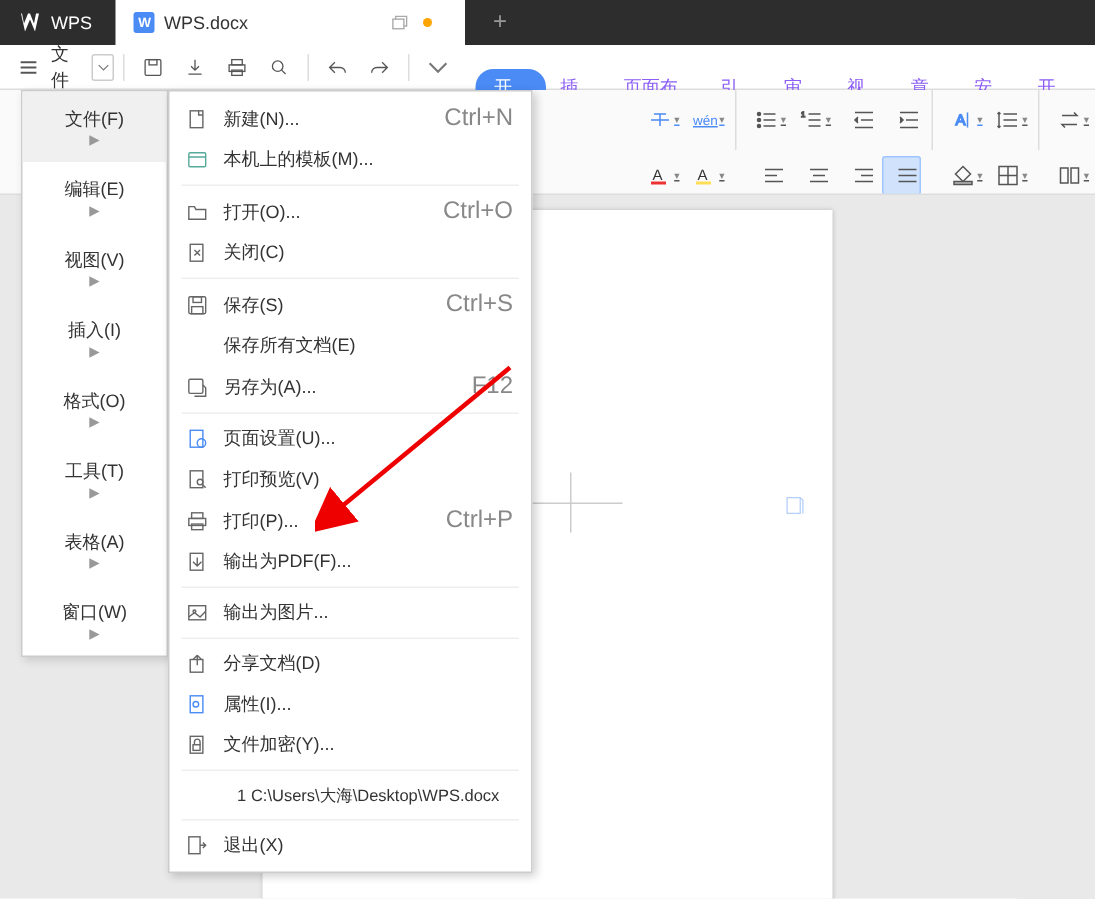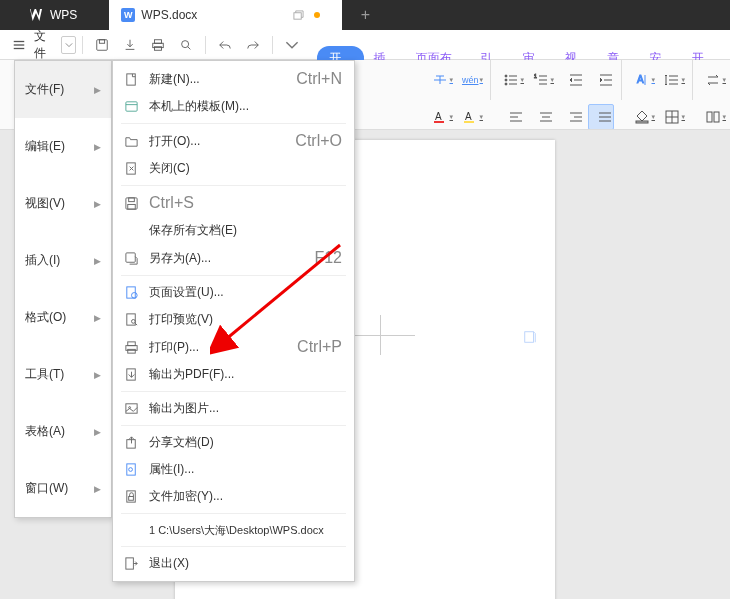--- a/index.html
+++ b/index.html
@@ -1,20 +1,20 @@
 <!DOCTYPE html>
 <html><head>
 <meta charset="utf-8">
 <style>
 * { margin: 0; padding: 0; box-sizing: border-box; font-family: "Microsoft YaHei", sans-serif; }
 body { width: 730px; height: 599px; background: #fff; overflow: hidden; font-size: 12px; color: #333; position: relative; }
 
 
 .titlebar { height: 30px; background: #2d2d2d; display: flex; align-items: center; }
-.logo-tab { display: flex; align-items: center; padding: 0 28px; height: 100%; color: #fff; gap: 6px; }
+.logo-tab { display: flex; align-items: center; padding: 0 12px; height: 100%; color: #fff; gap: 6px; }
 .logo-tab svg { width: 16px; height: 16px; }
 .doc-tab { display: flex; align-items: center; padding: 0 12px; height: 100%; background: #fff; color: #333; gap: 6px; margin-left: 4px; }
 .doc-tab .doc-icon { width: 14px; height: 14px; background: #4a8bf5; border-radius: 2px; display:flex; align-items:center; justify-content:center; color:#fff; font-size:9px; font-weight:bold;}
 .tab-controls { margin-left: auto; display:flex; align-items:center; gap:8px; padding-right:10px; }
 .tab-dot { width:6px; height:6px; border-radius:50%; }
 .new-tab { width:30px; height:30px; display:flex; align-items:center; justify-content:center; color:#999; font-size:16px; margin-left: 8px;}
 
 
 .toolbar { height: 30px; border-bottom: 1px solid #ddd; display:flex; align-items:center; padding: 0 6px; gap: 2px; }
 .tb-btn { padding: 4px 6px; display:flex; align-items:center; color:#555; cursor:pointer; }
@@ -39,21 +39,21 @@
 
 .docarea { position:absolute; top:130px; left:0; right:0; bottom:0; background:#e9e9e9; display:flex; justify-content:center; }
 .page { width: 380px; background:#fff; margin-top: 10px; box-shadow: 0 0 3px rgba(0,0,0,0.2); position:relative; height:100%; }
 .page-mark { position:absolute; right:18px; top:190px; color:#4a8bf5; opacity:0.4; }
 .cursor-mark { position:absolute; left:170px; top:175px; width:70px; height:40px; }
 .cursor-mark::before { content:''; position:absolute; left:0; right:0; top:50%; height:1px; background:#ccc; }
 .cursor-mark::after { content:''; position:absolute; top:0; bottom:0; left:50%; width:1px; background:#ccc; }
 
 
 .submenu-left { position:absolute; left:14px; top:60px; width:98px; background:#fff; border:1px solid #ccc; box-shadow: 2px 2px 6px rgba(0,0,0,0.15); z-index:10; }
-.sm-item { display:flex; align-items:center; justify-content:space-between; padding: 20px 10px; cursor:pointer; }
+.sm-item { display:flex; align-items:center; justify-content:space-between; padding: 10px 10px; cursor:pointer;flex-direction:column; }
 .sm-item.hover { background:#f0f0f0; }
 .chev { color:#999; font-size:9px; }
 
 
 .submenu-file { position:absolute; left:112px; top:60px; width:243px; background:#fff; border:1px solid #ccc; box-shadow: 2px 2px 6px rgba(0,0,0,0.2); z-index:11; padding: 4px 0; }
 .fm-item { display:flex; align-items:center; padding: 5px 12px 5px 10px; cursor:pointer; gap:10px; }
 .fm-icon { width:16px; height:16px; color:#666; display:flex; align-items:center; justify-content:center; flex-shrink:0; }
 .fm-icon svg { width:15px; height:15px; }
 .fm-label { flex:1; color:#333; }
 .fm-shortcut { color:#888; font-size:16px; }
@@ -390,20 +390,21 @@
   </div>
   <div class="fm-sep"></div>
   <div class="fm-item">
     <span class="fm-icon">
         <svg viewBox="0 0 16 16" fill="none" stroke="#666">
           <rect x="2" y="2" width="12" height="12" rx="1"></rect>
           <rect x="5" y="2" width="6" height="4"></rect>
           <rect x="4" y="9" width="8" height="5"></rect>
         </svg>
       </span>
+    <span class="fm-label">保存(S)</span>
     <span class="fm-shortcut">Ctrl+S</span>
   </div>
   <div class="fm-item">
     <span class="fm-icon"></span>
     <span class="fm-label">保存所有文档(E)</span>
   </div>
   <div class="fm-item">
     <span class="fm-icon">
         <svg viewBox="0 0 16 16" fill="none" stroke="#666">
           <rect x="2" y="2" width="10" height="10" rx="1"></rect>
@@ -489,21 +490,21 @@
           <rect x="3" y="2" width="9" height="12"></rect>
           <rect x="5" y="8" width="5" height="4"></rect>
           <path d="M6 8V6a2 2 0 014 0v2"></path>
         </svg>
       </span>
     <span class="fm-label">文件加密(Y)...</span>
   </div>
   <div class="fm-sep"></div>
   <div class="fm-item">
     <span class="fm-icon"></span>
-    <span class="fm-label" style="font-size:11px;">1 C:\Users\大海\Desktop\WPS.docx</span>
+    <span class="fm-label" style="font-size:11px;text-align:center;">1 C:\Users\大海\Desktop\WPS.docx</span>
   </div>
   <div class="fm-sep"></div>
   <div class="fm-item">
     <span class="fm-icon">
         <svg viewBox="0 0 16 16" fill="none" stroke="#666">
           <rect x="2" y="2" width="8" height="12"></rect>
           <path d="M10 8h4M12 6l2 2-2 2"></path>
         </svg>
       </span>
     <span class="fm-label">退出(X)</span>

